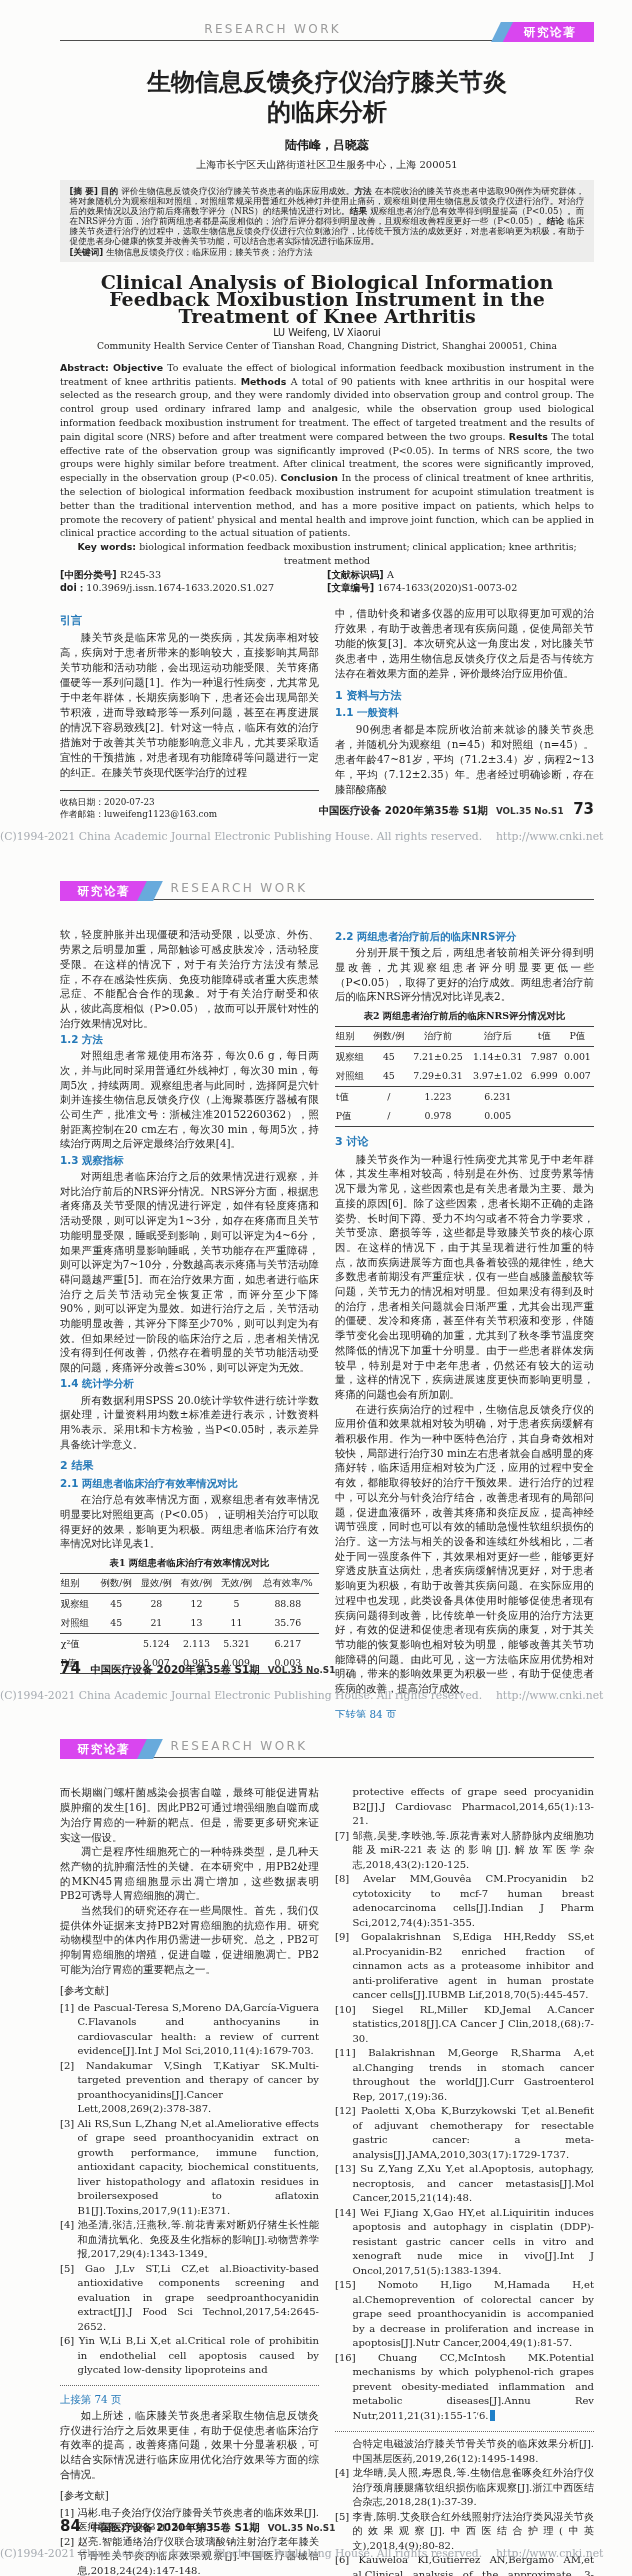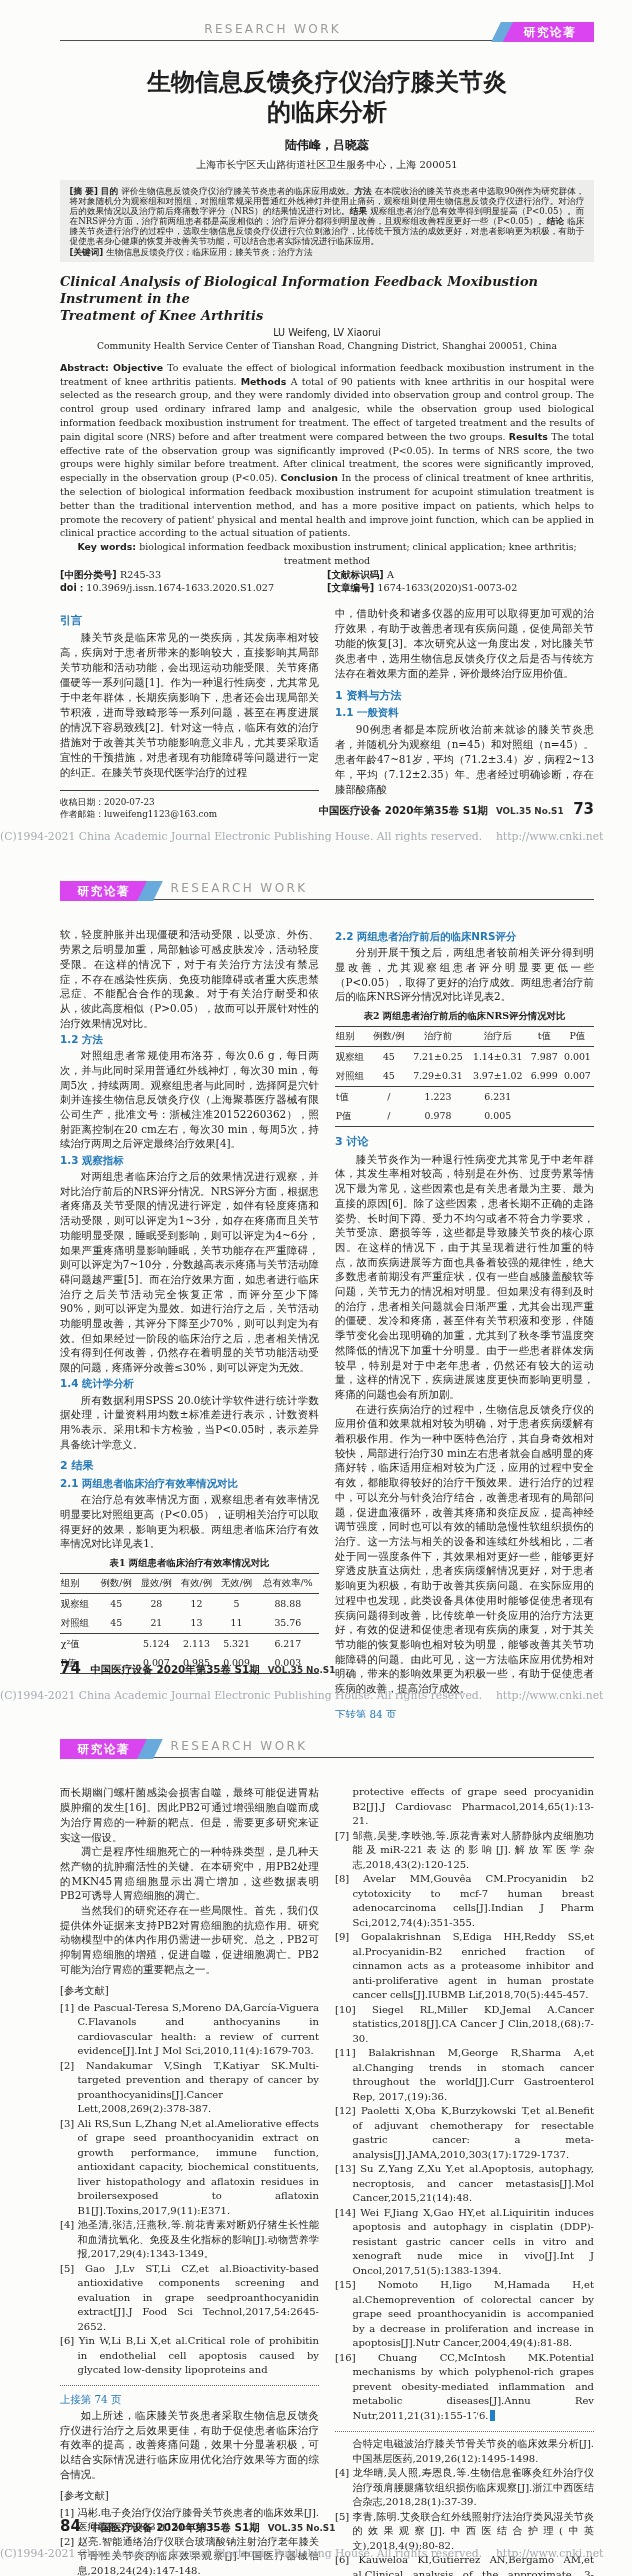--- a/index.html
+++ b/index.html
@@ -25,21 +25,21 @@
   .badge-l .bslash{margin-left:-9.6px;}
 
   
   .title{font-size:24px;font-weight:bold;text-align:center;line-height:30px;margin-top:25.5px;}
   .authors{font-family:"DejaVu Sans",sans-serif;font-weight:bold;font-size:12px;text-align:center;margin-top:10.4px;}
   .affil{font-size:10px;text-align:center;margin-top:4px;}
   .absbox{background:#ededec;margin-top:8px;padding:5.6px 9.6px;font-size:8.6px;line-height:10px;
           text-align:justify;}
   .absbox .kw{margin-top:0.8px;}
   .rb{font-weight:bold;font-family:"DejaVu Sans",sans-serif;}
-  .entitle{font-weight:bold;font-size:13px;line-height:16.7px;margin-top:12px;font-style:italic;}
+  .entitle{font-weight:bold;font-size:19px;line-height:16.7px;text-align:center;margin-top:12px;}
   .enauthors{font-family:"DejaVu Sans",sans-serif;font-size:9.6px;text-align:center;margin-top:2.4px;}
   .enaffil{font-size:9.2px;text-align:center;margin-top:2.4px;}
   .enabstract{font-size:9.4px;line-height:13.8px;text-align:justify;margin-top:9.6px;}
   .enkw{font-size:9.4px;line-height:13.8px;margin-top:0;text-align:center;}
   .metarow{display:flex;font-size:9.6px;line-height:13.6px;}
   .metarow .m-left{width:50%;}
 
   
   .cols{display:flex;gap:16px;margin-top:11px;}
   .col{width:259px;font-size:10.4px;line-height:15px;text-align:justify;}
@@ -318,21 +318,21 @@
         <div class="col">
             <p class="f-refc">protective effects of grape seed procyanidin B2[J].J Cardiovasc Pharmacol,2014,65(1):13-21.</p>
             <p class="f-ref">[7] 邹燕,吴斐,李昳弛,等.原花青素对人脐静脉内皮细胞功能及miR-221表达的影响[J].解放军医学杂志,2018,43(2):120-125.</p>
             <p class="f-ref">[8] Avelar MM,Gouvêa CM.Procyanidin b2 cytotoxicity to mcf-7 human breast adenocarcinoma cells[J].Indian J Pharm Sci,2012,74(4):351-355.</p>
             <p class="f-ref">[9] Gopalakrishnan S,Ediga HH,Reddy SS,et al.Procyanidin-B2 enriched fraction of cinnamon acts as a proteasome inhibitor and anti-proliferative agent in human prostate cancer cells[J].IUBMB Lif,2018,70(5):445-457.</p>
             <p class="f-ref">[10] Siegel RL,Miller KD,Jemal A.Cancer statistics,2018[J].CA Cancer J Clin,2018,(68):7-30.</p>
             <p class="f-ref">[11] Balakrishnan M,George R,Sharma A,et al.Changing trends in stomach cancer throughout the world[J].Curr Gastroenterol Rep, 2017,(19):36.</p>
             <p class="f-ref">[12] Paoletti X,Oba K,Burzykowski T,et al.Benefit of adjuvant chemotherapy for resectable gastric cancer: a meta-analysis[J].JAMA,2010,303(17):1729-1737.</p>
             <p class="f-ref">[13] Su Z,Yang Z,Xu Y,et al.Apoptosis, autophagy, necroptosis, and cancer metastasis[J].Mol Cancer,2015,21(14):48.</p>
             <p class="f-ref">[14] Wei F,Jiang X,Gao HY,et al.Liquiritin induces apoptosis and autophagy in cisplatin (DDP)-resistant gastric cancer cells in vitro and xenograft nude mice in vivo[J].Int J Oncol,2017,51(5):1383-1394.</p>
-            <p class="f-ref">[15] Nomoto H,Iigo M,Hamada H,et al.Chemoprevention of colorectal cancer by grape seed proanthocyanidin is accompanied by a decrease in proliferation and increase in apoptosis[J].Nutr Cancer,2004,49(4):81-88.</p>
+            <p class="f-ref">[15] Nomoto H,Iigo M,Hamada H,et al.Chemoprevention of colorectal cancer by grape seed proanthocyanidin is accompanied by a decrease in proliferation and increase in apoptosis[J].Nutr Cancer,2004,49(1):81-57.</p>
             <p class="f-refend">[16] Chuang CC,McIntosh MK.Potential mechanisms by which polyphenol-rich grapes prevent obesity-mediated inflammation and metabolic diseases[J].Annu Rev Nutr,2011,21(31):155-176.<span class="endmark">C</span></p>
             <div class="f-dots"></div>
             <p class="f-refc">合特定电磁波治疗膝关节骨关节炎的临床效果分析[J].中国基层医药,2019,26(12):1495-1498.</p>
             <p class="f-ref">[4] 龙华晴,吴人照,寿恩良,等.生物信息雀啄灸红外治疗仪治疗颈肩腰腿痛软组织损伤临床观察[J].浙江中西医结合杂志,2018,28(1):37-39.</p>
             <p class="f-ref">[5] 李青,陈明.艾灸联合红外线照射疗法治疗类风湿关节炎的效果观察[J].中西医结合护理(中英文),2018,4(9):80-82.</p>
             <p class="f-refend">[6] Kauweloa KI,Gutierrez AN,Bergamo AM,et al.Clinical analysis of the approximate, 3-dimensional, biological effective dose equation in multiphase treatment plans[J].Med Dosim,2018,43(1):11-22.</p>
           </div>
       </div>
     </div>
     <div class="pgfooter left">

